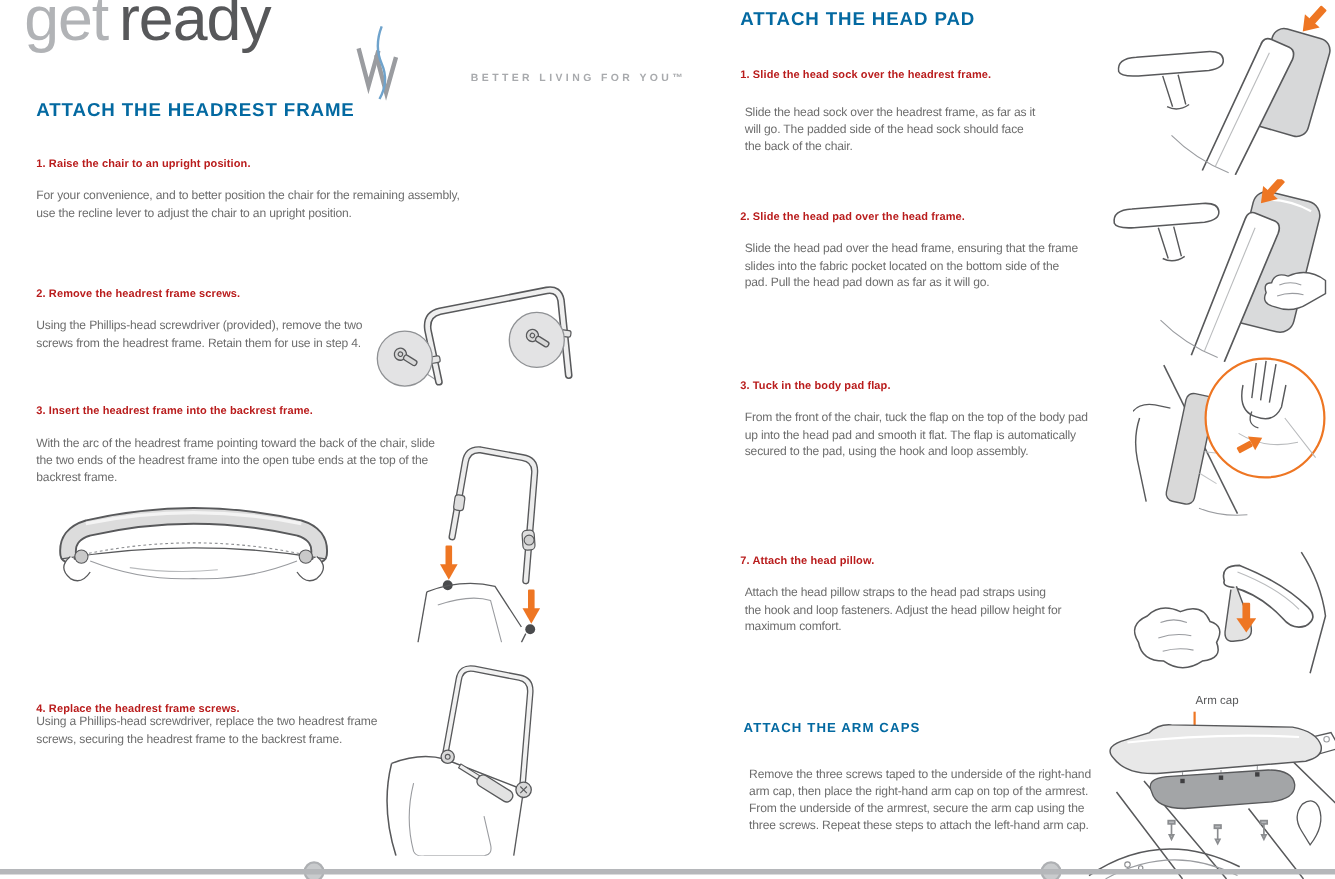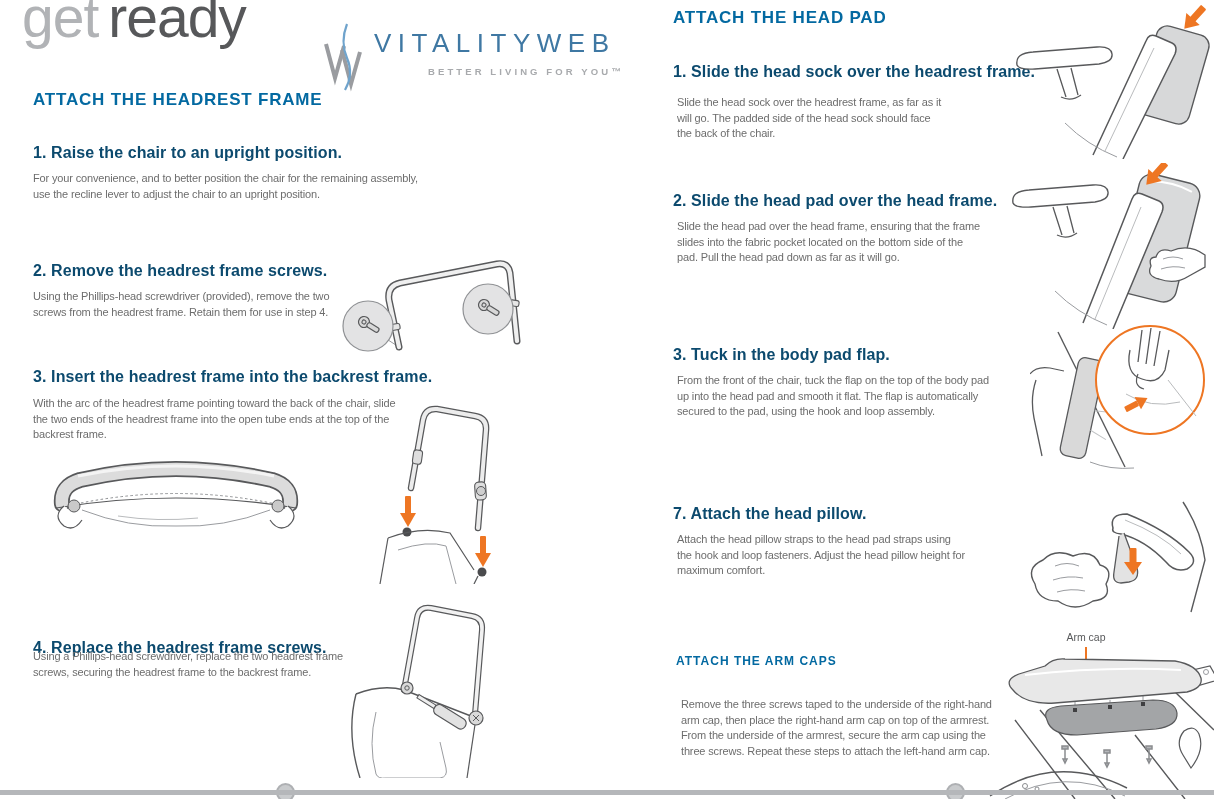--- a/index.html
+++ b/index.html
@@ -13,43 +13,42 @@
   
   .page-title{left:22px;top:-14px;font-size:57px;line-height:1.1;letter-spacing:-1px;}
   .page-title .t-light{color:#b1b3b6;}
   .page-title .t-dark{color:#57585a;margin-left:10px;}
   .logo{left:318px;top:22px;width:320px;height:72px;}
   .logo-brand{position:absolute;left:56px;top:6px;font-size:26px;letter-spacing:6.5px;color:#3f78a3;font-weight:400;white-space:nowrap;}
   .logo-tagline{position:absolute;left:110px;top:44px;font-size:9.5px;letter-spacing:3.1px;color:#a8aaad;font-weight:bold;white-space:nowrap;}
   
   .section-title{color:#0369a1;font-weight:bold;font-size:17px;letter-spacing:0.8px;white-space:nowrap;}
   .section-title.big{font-size:12px;letter-spacing:1px;}
-  .step-heading{color:#0c4a6e;font-weight:bold;font-size:16px;letter-spacing:0.1px;white-space:nowrap;}
+  .step-heading{color:#b91c1c;font-weight:bold;font-size:10px;letter-spacing:0.1px;white-space:nowrap;}
   .body-text{color:#6d6d6d;font-size:11px;line-height:1.42;letter-spacing:-0.15px;white-space:pre-line;}
-  .illu-label{color:#58595b;font-size:10.5px;text-align:center;}
+  .illu-label{color:#58595b;font-size:10.5px;text-align:right;}
   
   .footer-bar{left:0;top:790px;width:1214px;height:5px;background:#b5b7ba;}
   .page-dot{width:19px;height:19px;border-radius:50%;background:#c9cbcd;border:2px solid #aeb0b3;box-sizing:border-box;}
   svg{display:block;}
   .leader-line{width:2px;background:#ee7623;}
 </style>
 </head>
 <body>
 
 <div class="abs page-title">
   <span class="t-light">get</span><span class="t-dark">ready</span>
 </div>
 
 <div class="abs logo">
   <svg width="56" height="70" viewBox="0 0 56 70">
     <path d="M8,22 L17,56 L26,24" fill="none" stroke="#9a9ca0" stroke-width="4"></path>
     <path d="M24,28 L33,62 L42,30" fill="none" stroke="#9a9ca0" stroke-width="4"></path>
     <path d="M29,2 Q22,20 29,36 Q36,52 27,68" fill="none" stroke="#6fa3cc" stroke-width="2.2"></path>
   </svg>
-  <div class="logo-brand">VITALITYWEB</div>
   <div class="logo-tagline">BETTER LIVING FOR YOU™</div>
 </div>
 
 <div class="abs section-title" style="left:33px;top:90px;">ATTACH THE HEADREST FRAME</div>
 
 <div class="abs step-heading" style="left:33px;top:144px;">1. Raise the chair to an upright position.</div>
 <div class="abs body-text" style="left:33px;top:171px;width:430px;">For your convenience, and to better position the chair for the remaining assembly,
 use the recline lever to adjust the chair to an upright position.</div>
 
 <div class="abs step-heading" style="left:33px;top:262px;">2. Remove the headrest frame screws.</div>

